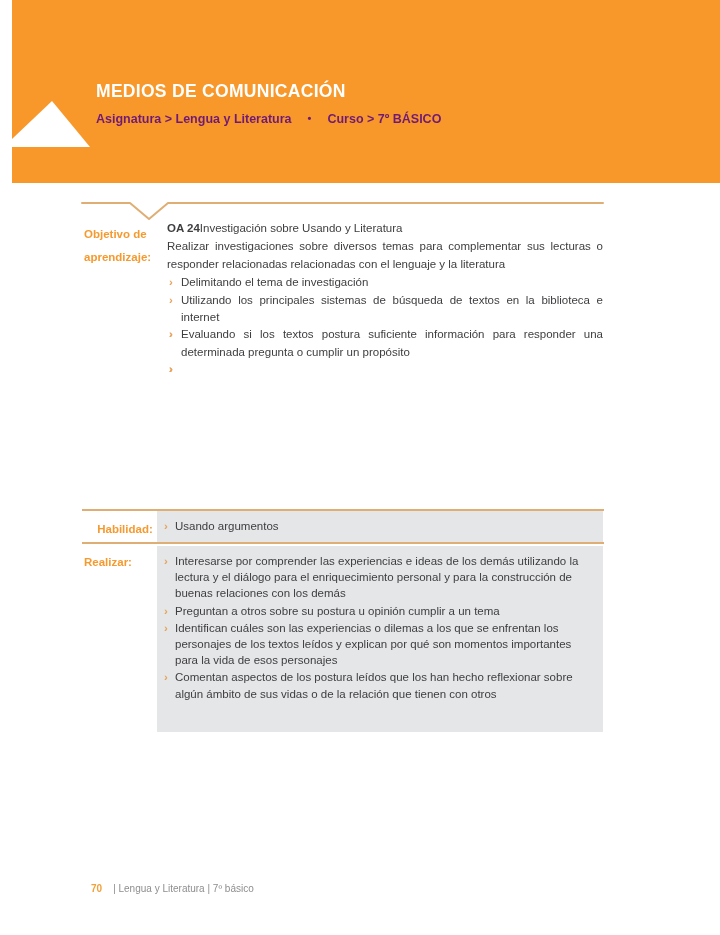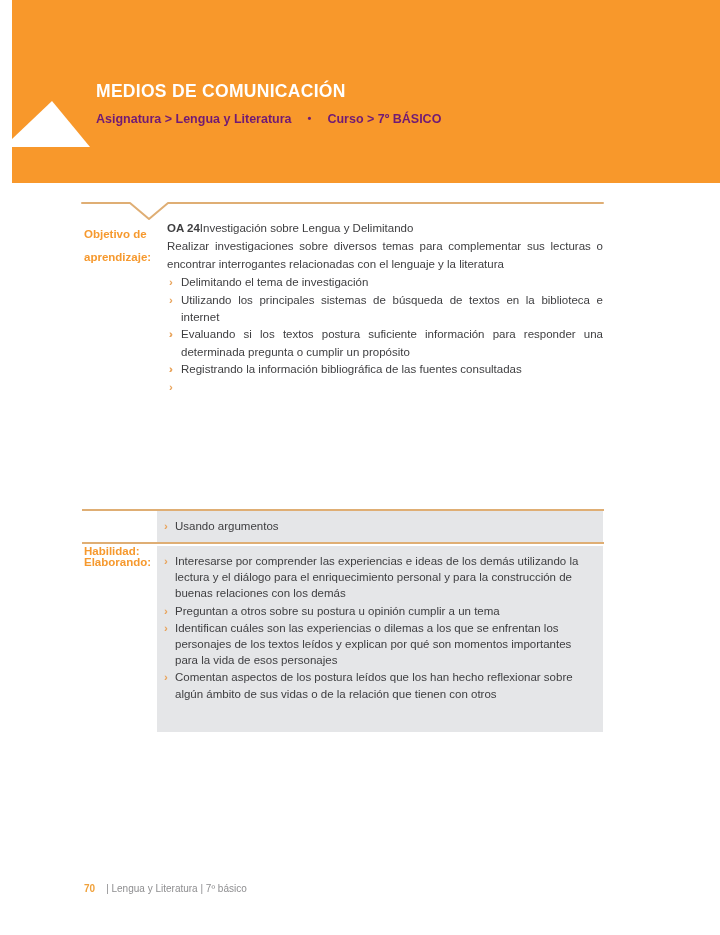--- a/index.html
+++ b/index.html
@@ -27,21 +27,21 @@
   .hline { position:absolute; background:#dfae74; height:2px; width:522px; left:82px; }
   .hline.l2 { top:509px; }
   .hline.l3 { top:542px; }
 
   
   .sec-label {
     position:absolute; left:84px; width:82px;
     color:#f6992e; font-weight:bold; font-size:11.5px; line-height:23px;
   }
   .lbl-obj { top:223px; }
-  .lbl-hab { top:540px; }
+  .lbl-hab { top:518px;text-align:center; }
   .lbl-act { top:551px; }
 
   
   .obj-content {
     position:absolute; left:167px; top:220px; width:436px;
     font-size:11.5px; line-height:17.4px; color:#3e3e40;
   }
   .oa-line { margin:0 0 1px 0; }
   .oa-line b { }
   .intro { margin:0 0 1px 0; text-align:justify; }
@@ -57,21 +57,21 @@
   .panel-hab { top:511px; height:31px; }
   .panel-act { top:546px; height:186px; }
   .panel ul.plist { list-style:none; margin:0; padding:7px 10px 0 0; }
   .panel ul.plist li { position:relative; padding-left:18px; margin-bottom:1px; }
   .panel ul.plist li .bullet { position:absolute; left:7px; top:0; color:#e8a35b; font-weight:bold; }
   .panel-hab ul.plist li { font-size:11.5px; line-height:16px; }
   .panel-act ul.plist li { font-size:11.5px; line-height:16.2px; }
 
   
   .footer {
-    position:absolute; left:84px; top:883px; font-size:10px; white-space:nowrap;
+    position:absolute; left:91px; top:883px; font-size:10px; white-space:nowrap;
   }
   .footer .pnum { color:#f0a13a; font-weight:bold; margin-right:11px; }
   .footer .ftext { color:#8e8e90; }
 </style>
 </head>
 <body>
 
 <div class="page">
 
   <header class="band">
@@ -83,45 +83,45 @@
       <polygon points="0,38 40,0 78,46 0,46" fill="#ffffff"></polygon>
     </svg>
   </header>
 
   <svg class="divider-svg" width="524" height="30" viewBox="0 0 524 30">
     <path d="M1 8 H49 L68 24 L87 8 H522" fill="none" stroke="#dfae74" stroke-width="2" stroke-linejoin="round" stroke-linecap="round"></path>
   </svg>
 
   <div class="sec-label lbl-obj">Objetivo de aprendizaje:</div>
   <div class="obj-content">
-    <p class="oa-line"><b>OA 24</b><span>Investigación sobre Lengua y Delimitando</span></p>
-    <p class="intro">Realizar investigaciones sobre diversos temas para complementar sus lecturas o encontrar interrogantes relacionadas con el lenguaje y la literatura</p>
+    <p class="oa-line"><b>OA 24</b><span>Investigación sobre Usando y Literatura</span></p>
+    <p class="intro">Realizar investigaciones sobre diversos temas para complementar sus lecturas o responder relacionadas relacionadas con el lenguaje y la literatura</p>
     <ul class="blist">
       <li><span class="bullet">›</span><span>Delimitando el tema de investigación</span></li>
       <li><span class="bullet">›</span><span>Utilizando los principales sistemas de búsqueda de textos en la biblioteca e internet</span></li>
       <li><span class="bullet">›</span></li>
       <li><span class="bullet">›</span><span>Evaluando si los textos postura suficiente información para responder una determinada pregunta o cumplir un propósito</span></li>
       <li><span class="bullet">›</span></li>
-      <li><span class="bullet">›</span><span>Registrando la información bibliográfica de las fuentes consultadas</span></li>
+      <li><span class="bullet">›</span></li>
       <li><span class="bullet">›</span></li>
     </ul>
   </div>
 
   <div class="hline l2"></div>
 
   <div class="sec-label lbl-hab">Habilidad:</div>
   <div class="panel panel-hab">
     <ul class="plist">
       <li><span class="bullet">›</span><span>Usando argumentos</span></li>
     </ul>
   </div>
 
   <div class="hline l3"></div>
 
-  <div class="sec-label lbl-act">Elaborando:</div>
+  <div class="sec-label lbl-act">Realizar:</div>
   <div class="panel panel-act">
     <ul class="plist">
       <li><span class="bullet">›</span><span>Interesarse por comprender las experiencias e ideas de los demás utilizando la lectura y el diálogo para el enriquecimiento personal y para la construcción de buenas relaciones con los demás</span></li>
       <li><span class="bullet">›</span><span>Preguntan a otros sobre su postura u opinión cumplir a un tema</span></li>
       <li><span class="bullet">›</span><span>Identifican cuáles son las experiencias o dilemas a los que se enfrentan los personajes de los textos leídos y explican por qué son momentos importantes para la vida de esos personajes</span></li>
       <li><span class="bullet">›</span><span>Comentan aspectos de los postura leídos que los han hecho reflexionar sobre algún ámbito de sus vidas o de la relación que tienen con otros</span></li>
     </ul>
   </div>
 
   <footer class="footer">

